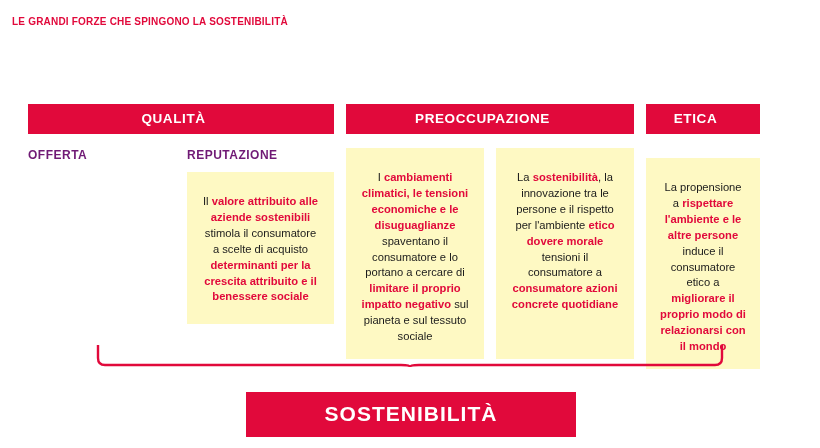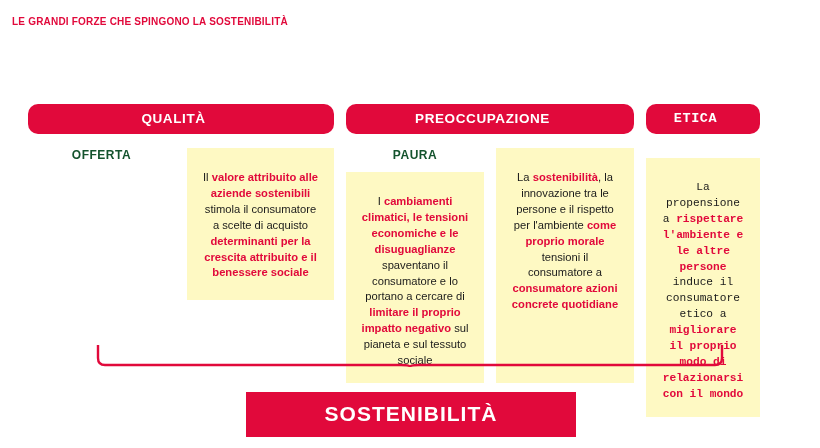--- a/index.html
+++ b/index.html
@@ -32,48 +32,47 @@
     width: 764px;
     display: flex;
     gap: 12px;
   }
   .group {
     display: flex;
     flex-direction: column;
   }
   .group.quality { width: 306px; }
   .group.concern { width: 288px; }
-  .group.ethics  { width: 114px; font-family: Liberation Mono, monospace; }
+  .group.ethics  { width: 114px; }
   .group-header {
     background: #e1093b;
     color: #ffffff;
     text-align: center;
     font-weight: bold;
     font-size: 13.5px;
     letter-spacing: 0.6px;
     padding: 7px 15px 8px 0;
     text-transform: uppercase;
-    border-radius: 10px;
   }
   .cols {
     display: flex;
     gap: 12px;
     margin-top: 14px;
   }
   .col {
     flex: 1 1 0;
     display: flex;
     flex-direction: column;
   }
   .col-title {
-    text-align: center;
+    text-align: left;
     font-weight: bold;
     font-size: 12px;
     letter-spacing: 0.5px;
-    color: #14532d;
+    color: #701a75;
     text-transform: uppercase;
     margin-bottom: 10px;
   }
   .card {
     background: #fef9c3;
     flex: 1 1 auto;
     min-height: 152px;
     padding: 22px 14px 14px 14px;
     box-sizing: border-box;
     text-align: center;
@@ -115,34 +114,34 @@
 
 <div class="groups">
 
   <div class="group quality">
     <div class="group-header">QUALITÀ</div>
     <div class="cols">
       <div class="col">
         <div class="col-title">OFFERTA</div>
       </div>
       <div class="col">
+        <div class="col-title">REPUTAZIONE</div>
         <div class="card"><span>Il </span><span class="hl">valore attribuito alle aziende sostenibili</span><span> stimola il consumatore a scelte di acquisto </span><span class="hl">determinanti per la crescita attribuito e il benessere sociale</span></div>
       </div>
     </div>
   </div>
 
   <div class="group concern">
     <div class="group-header">PREOCCUPAZIONE</div>
     <div class="cols">
       <div class="col">
-        <div class="col-title">PAURA</div>
         <div class="card"><span>I </span><span class="hl">cambiamenti climatici, le tensioni economiche e le disuguaglianze</span><span> spaventano il consumatore e lo portano a cercare di </span><span class="hl">limitare il proprio impatto negativo</span><span> sul pianeta e sul tessuto sociale</span></div>
       </div>
       <div class="col">
-        <div class="card"><span>La </span><span class="hl">sostenibilità</span><span>, la innovazione tra le persone e il rispetto per l'ambiente </span><span class="hl">come proprio morale</span><span> tensioni il consumatore a </span><span class="hl">consumatore azioni concrete quotidiane</span></div>
+        <div class="card"><span>La </span><span class="hl">sostenibilità</span><span>, la innovazione tra le persone e il rispetto per l'ambiente </span><span class="hl">etico dovere morale</span><span> tensioni il consumatore a </span><span class="hl">consumatore azioni concrete quotidiane</span></div>
       </div>
     </div>
   </div>
 
   <div class="group ethics">
     <div class="group-header">ETICA</div>
     <div class="cols">
       <div class="col">
         <div class="col-title"></div>
         <div class="card"><span>La propensione a </span><span class="hl">rispettare l'ambiente e le altre persone</span><span> induce il consumatore etico a </span><span class="hl">migliorare il proprio modo di relazionarsi con il mondo</span></div>

